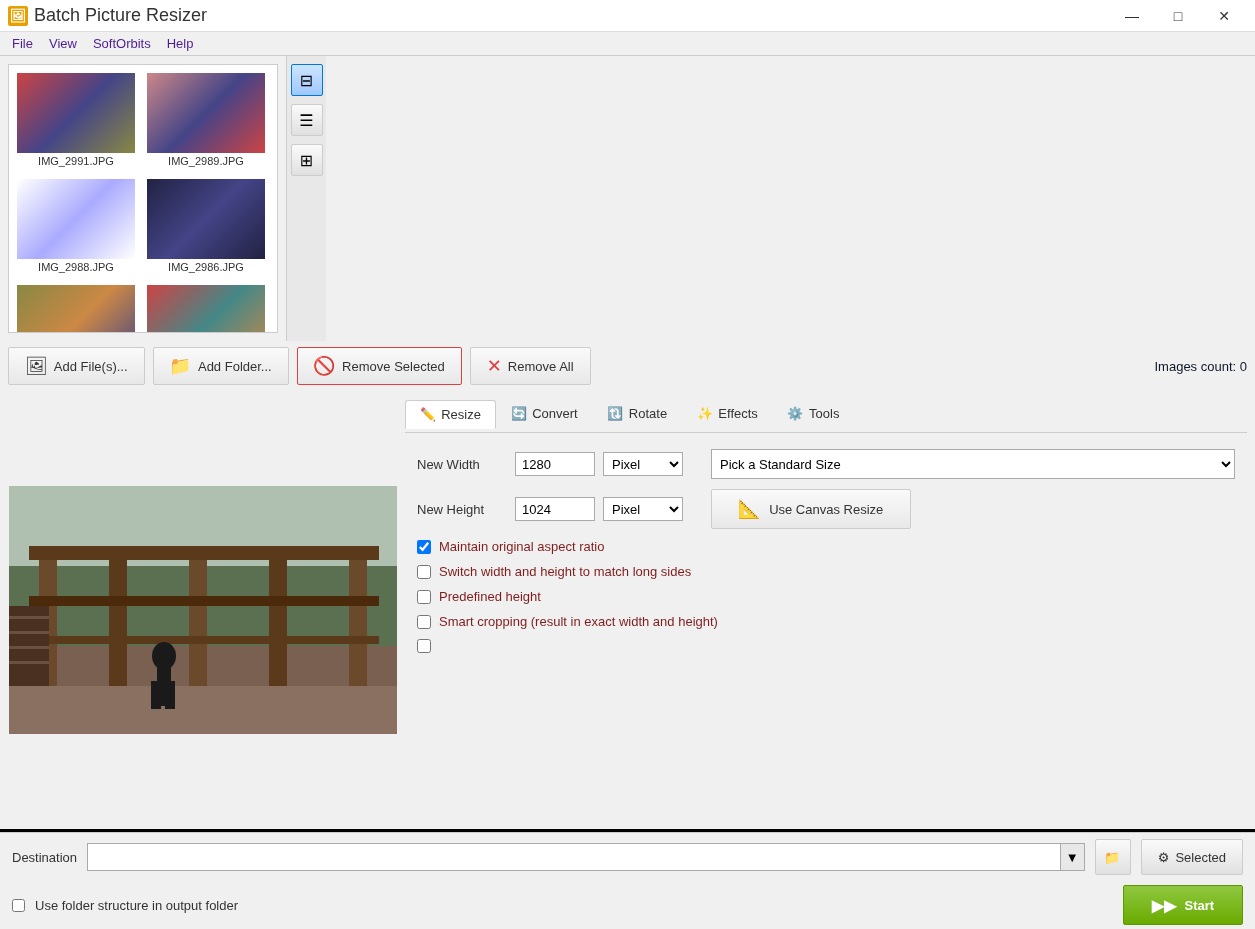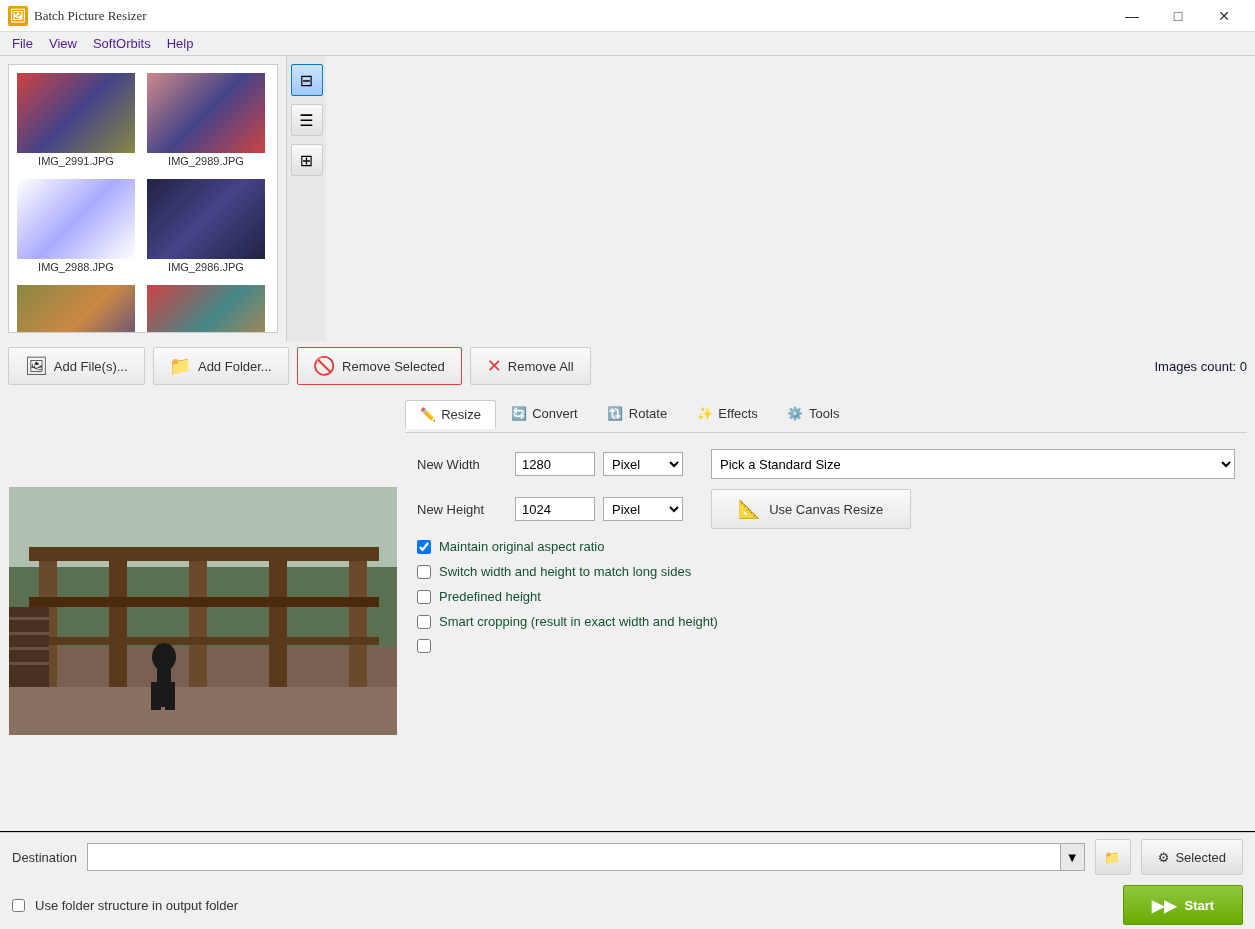--- a/index.html
+++ b/index.html
@@ -9,21 +9,21 @@
     .title-bar {
       background: #fff;
       display: flex;
       align-items: center;
       height: 32px;
       padding: 0 8px;
       border-bottom: 1px solid #ddd;
       flex-shrink: 0;
     }
     .title-bar-icon { width: 20px; height: 20px; margin-right: 6px; background: #e8a000; border-radius: 2px; display: flex; align-items: center; justify-content: center; color: white; font-size: 11px; font-weight: bold; }
-    .title-bar-title { font-size: 13px; color: #333; flex: 1; font-family: Liberation Serif, serif; }
+    .title-bar-title { font-size: 18px; color: #333; flex: 1; }
     .title-bar-controls { display: flex; gap: 0; margin-left: auto; }
     .title-btn { width: 46px; height: 32px; border: none; background: transparent; cursor: pointer; font-size: 14px; color: #333; display: flex; align-items: center; justify-content: center; }
 
     
     .menu-bar {
       background: #f0f0f0;
       display: flex;
       height: 24px;
       align-items: center;
       padding: 0 4px;
@@ -158,21 +158,21 @@
       border: 1px solid #aaa;
       padding: 2px 4px;
       background: white;
       font-size: 13px;
       cursor: pointer;
       min-width: 80px;
     }
 
     .checkbox-row { display: flex; align-items: center; margin-bottom: 10px; gap: 8px; }
     .checkbox-row input[type=checkbox] { width: 14px; height: 14px; cursor: pointer; }
-    .checkbox-label { color: #14532d; cursor: pointer; }
+    .checkbox-label { color: #7f1d1d; cursor: pointer; }
 
     
     .canvas-btn {
       display: flex;
       align-items: center;
       gap: 8px;
       padding: 8px 16px;
       border: 1px solid #ccc;
       background: linear-gradient(to bottom, #fafafa, #e8e8e8);
       cursor: pointer;
@@ -507,21 +507,21 @@
           <div class="checkbox-row">
             <input type="checkbox" id="cb5" style="">
           </div>
         </div>
       </div>
     </div>
 
   </div>
 </div>
 
-<div style="background:#d946ef; border-top: 1px solid #000000; flex-shrink:0;">
+<div style="background:#d946ef; border-top: 3px solid #000000; flex-shrink:0;">
 
   <div class="bottom-bar">
     <span class="dest-label">Destination</span>
     <div style="display:flex; flex:1; align-items:stretch;">
       <input class="dest-input" type="text" style="">
       <div class="dest-select-arrow">▼</div>
     </div>
     <button class="folder-btn">
       <span>📁</span>
     </button>

